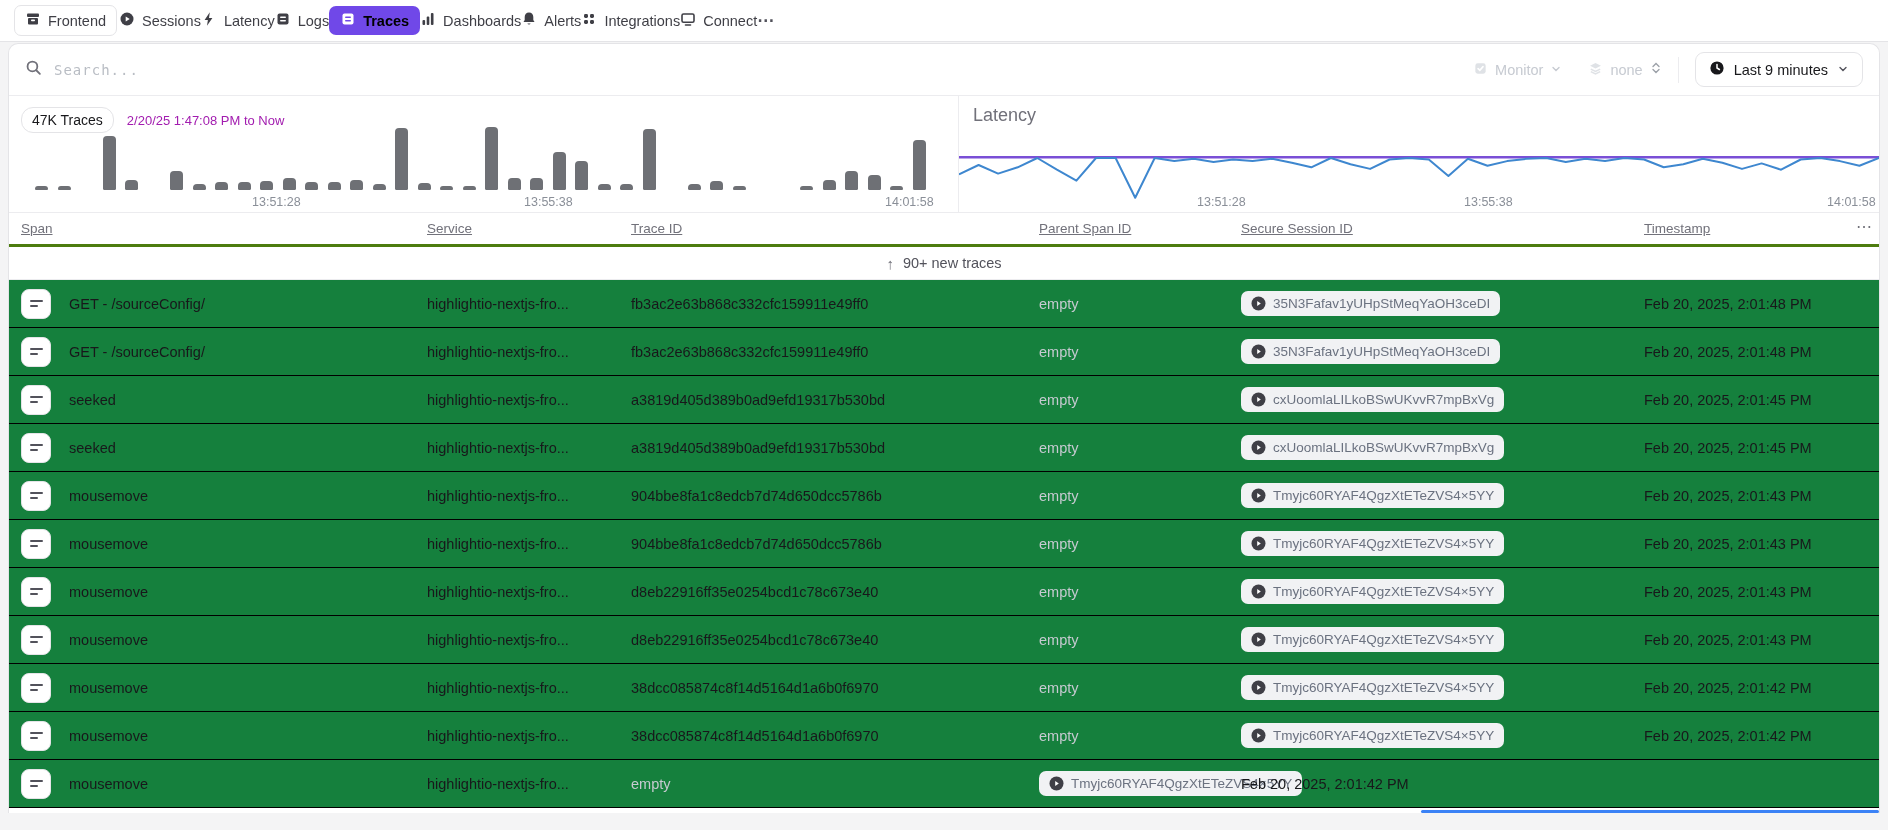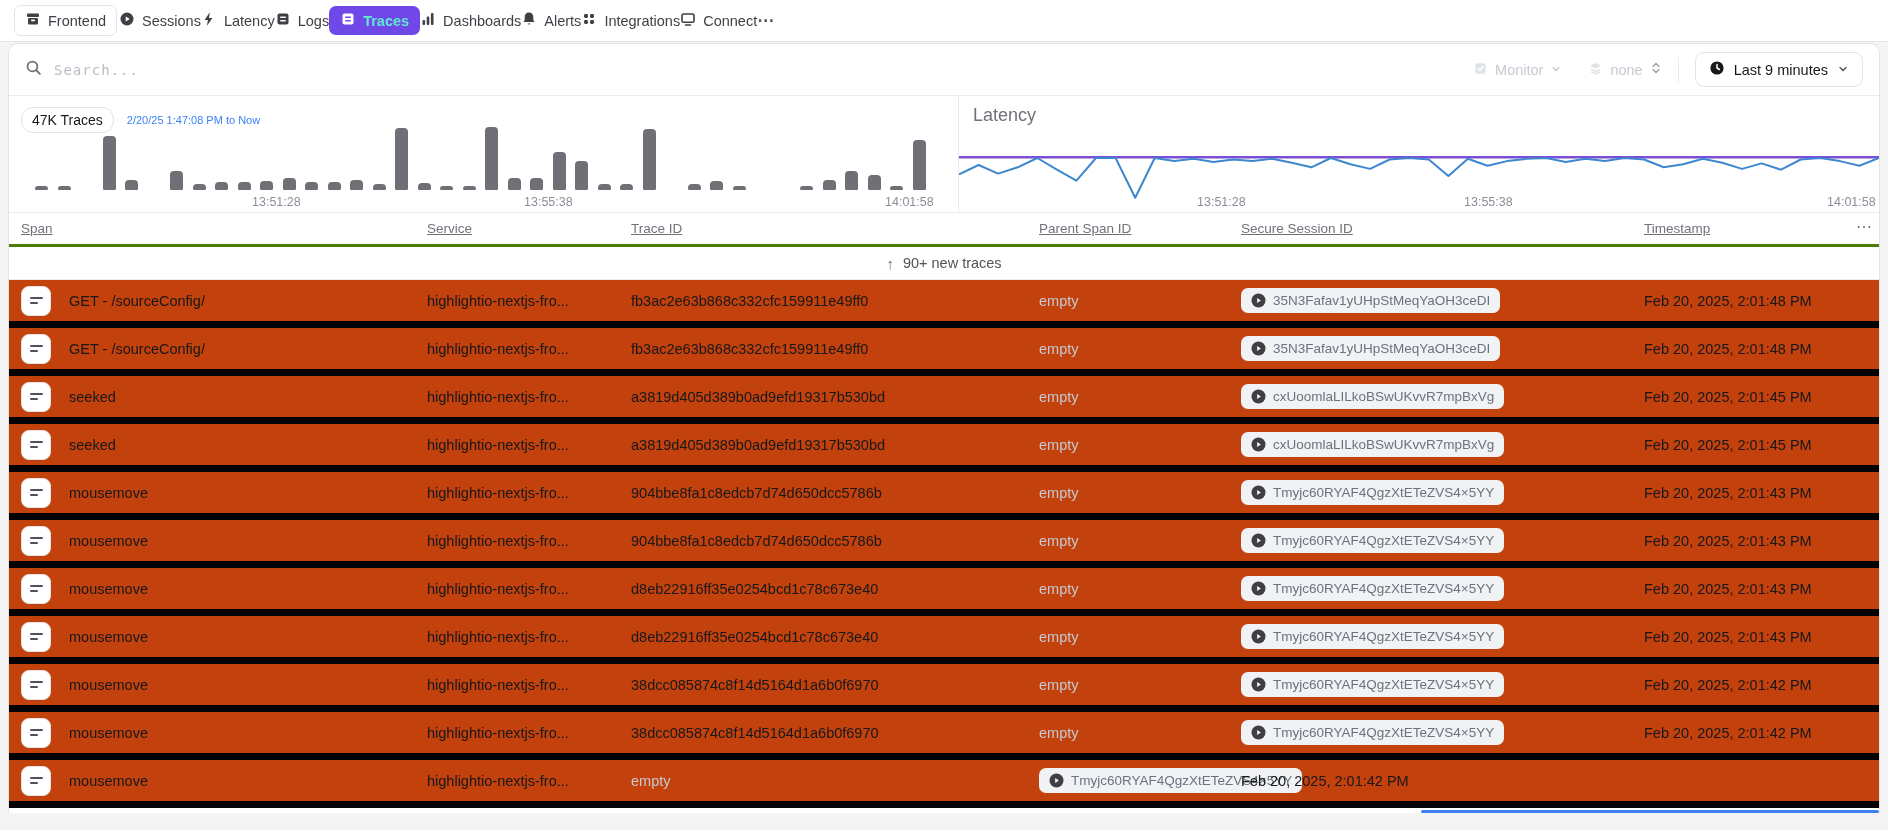--- a/index.html
+++ b/index.html
@@ -13,21 +13,21 @@
   
   .topnav {
     height:42px; background:#fff; border-bottom:1px solid #e4e4e7;
     display:flex; align-items:center; padding:0 14px; 
   }
   .nav-item {
     display:flex; align-items:center; gap:7px;
     font-size:14.5px; color:#3f3f46; cursor:pointer; white-space:nowrap;
   }
   .nav-item.bordered { border:1px solid #e4e4e7; border-radius:7px; padding:5px 10px; margin-right:2px; }
-  .nav-item.active  { background:#7048e8; color:#5eead4; border-radius:7px; padding:5px 11px; font-weight:600; }
+  .nav-item.active  { background:#7048e8; color:#000000; border-radius:7px; padding:5px 11px; font-weight:600; }
   .nav-more { font-size:17px; color:#52525b; letter-spacing:1px; font-weight:700; }
   
   .page { padding:0 8px; }
   .panel {
     margin-top:1px; height:770px; background:#fff;
     border:1px solid #e4e4e7; border-bottom:none;
     border-radius:10px 10px 0 0; position:relative; overflow:hidden;
   }
   
   .search-row { height:52px; border-bottom:1px solid #ececef; display:flex; align-items:center; padding:0 16px; }
@@ -43,21 +43,21 @@
   .time-btn {
     display:flex; align-items:center; gap:9px;
     border:1px solid #e4e4e7; border-radius:9px; background:#fff;
     padding:7px 13px; font-size:14.5px; color:#18181b; cursor:pointer;
   }
   
   .charts-row { height:117px; border-bottom:1px solid #ececef; display:flex; }
   .hist-section { width:949px; position:relative; padding:11px 0 0 12px; }
   .hist-header { display:flex; align-items:center; gap:13px; }
   .count-badge { border:1px solid #e4e4e7; border-radius:12px; padding:4px 10px; font-size:14px; color:#18181b; }
-  .range-text { color:#3b82f6; font-size:11px; }
+  .range-text { color:#a21caf; font-size:13px; }
   .hist-bars { position:absolute; left:26px; bottom:22px; display:flex; align-items:flex-end; gap:9.5px; height:64px; }
   .hist-bar { width:13px; background:#6e7075; border-radius:4px 4px 1.5px 1.5px; min-height:0; }
   .hist-bar.gap { background:transparent; }
   .x-label { position:absolute; bottom:3px; font-size:12.5px; color:#8a8f98; white-space:nowrap; }
   .latency-section { flex:1; border-left:1px solid #ececef; position:relative; padding:9px 0 0 14px; }
   .latency-title { color:#71717a; font-size:18px; }
   #latency-svg { position:absolute; left:0; top:30px; width:100%; height:78px; }
   
   .table-header {
     height:34px; display:grid; grid-template-columns:406px 204px 408px 202px 403px 1fr;
@@ -65,22 +65,22 @@
     border-bottom:3px solid #4d7c0f; position:relative;text-decoration:underline;
   }
   .header-menu { position:absolute; right:6px; top:4px; color:#71717a; font-size:16px; letter-spacing:1px; cursor:pointer; }
   .banner {
     height:33px; display:flex; align-items:center; justify-content:center; gap:9px;
     color:#52525b; font-size:14.5px; border-bottom:1px solid #ececef; cursor:pointer;
   }
   .banner .arrow { color:#71717a; font-size:15px; }
   .trace-row {
     height:48px; display:grid; grid-template-columns:48px 358px 204px 408px 202px 403px 1fr;
-    align-items:center; padding:0 12px; border-bottom:7px solid #000000;
-    font-size:14.5px; background:#c2410c; cursor:pointer;
+    align-items:center; padding:0 12px; border-bottom:1px solid #000000;
+    font-size:14.5px; background:#15803d; cursor:pointer;
   }
   .row-icon-btn {
     width:30px; height:30px; border:1px solid #e4e4e7; border-radius:8px;
     display:flex; flex-direction:column; justify-content:center; gap:3px; padding-left:8px;
     background:#fff; cursor:pointer;
   }
   .row-icon-btn i { display:block; height:2px; background:#52525b; border-radius:1px; }
   .row-icon-btn i.l1 { width:13px; }
   .row-icon-btn i.l2 { width:8px; }
   .cell-span, .cell-service, .cell-trace { color:#18181b; }

